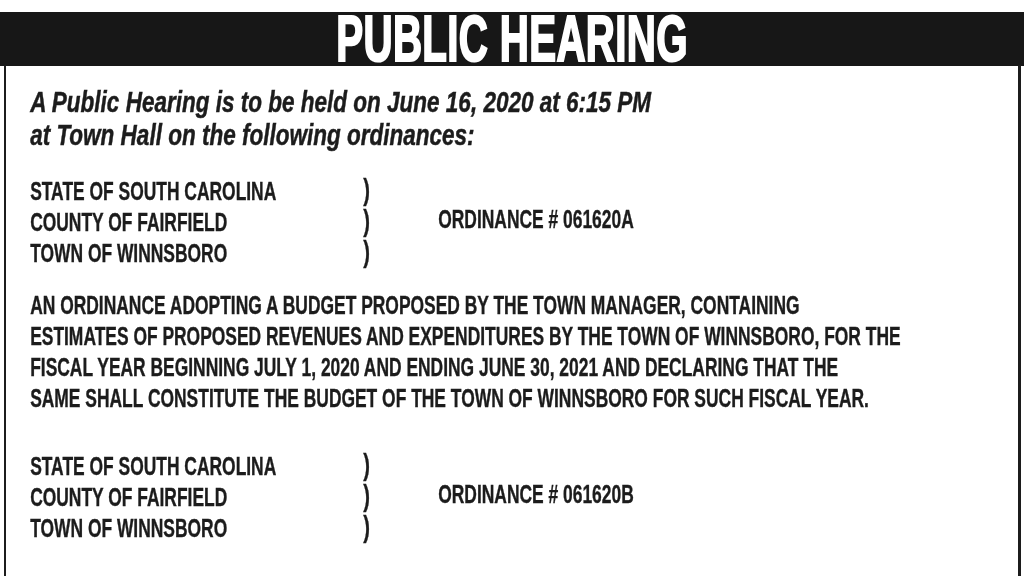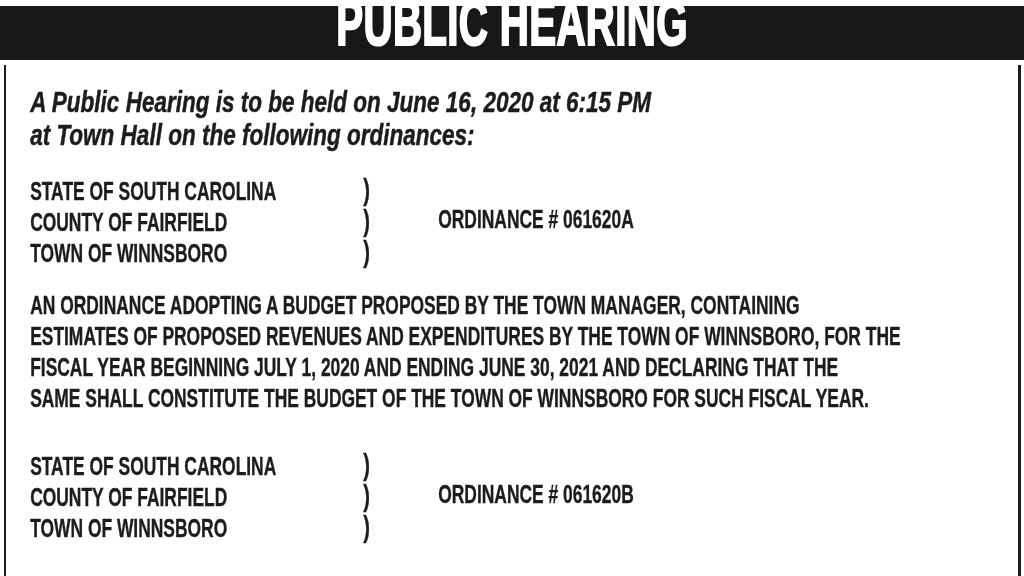--- a/index.html
+++ b/index.html
@@ -10,23 +10,23 @@
   html, body { margin: 0; padding: 0; }
   body {
     width: 1024px; height: 576px; overflow: hidden;
     background: var(--bg);
     font-family: "Liberation Sans", "DejaVu Sans", sans-serif;
   }
   .stage { position: absolute; top: 0; left: 0; width: 1024px; height: 576px; background: var(--bg); }
 
   
   .header-bar {
-    position: absolute; top: 6px; left: 0; width: 1024px; height: 54px;
+    position: absolute; top: 12px; left: 0; width: 1024px; height: 54px;
     background: var(--header-bg);
-    display: flex; align-items: flex-end; justify-content: center;
+    display: flex; align-items: center; justify-content: center;
   }
   .notice-title {
     color: #ffffff;
     font-size: 64px;
     font-weight: bold;
     white-space: nowrap;
     transform: scaleX(0.63);
     -webkit-text-stroke: 2.2px #ffffff;
     letter-spacing: 0.5px;
   }

